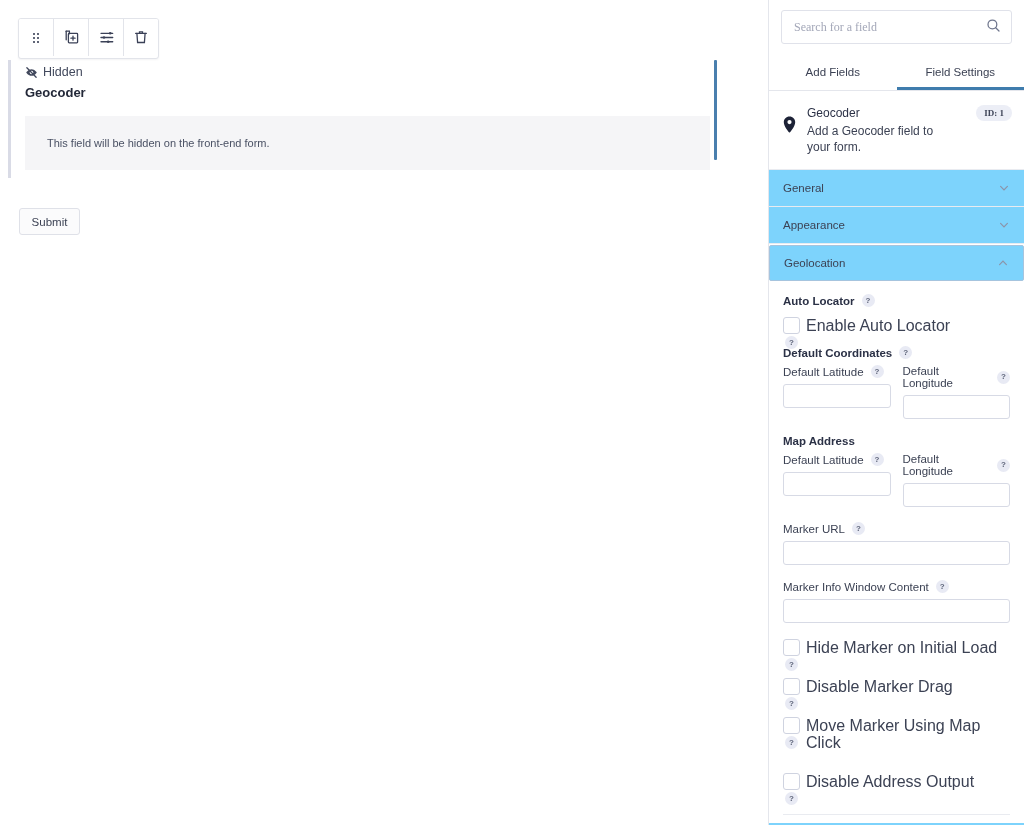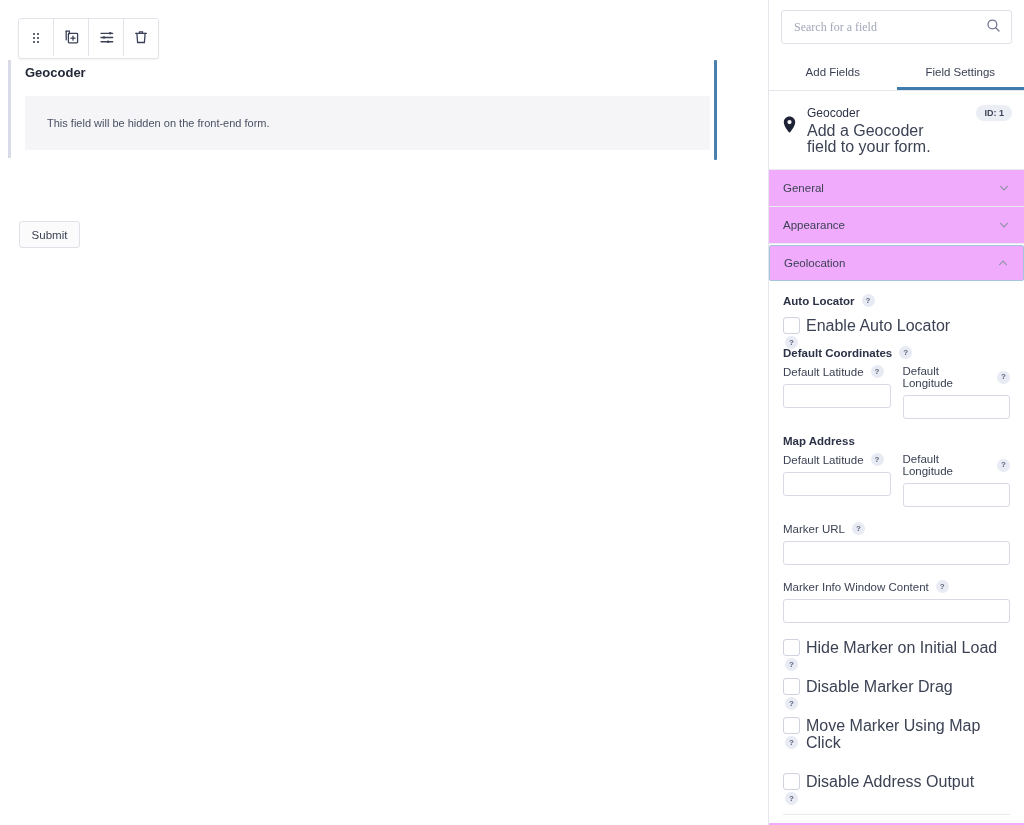--- a/index.html
+++ b/index.html
@@ -98,21 +98,21 @@
     box-sizing: border-box;
     padding: 18px 22px;
     font-size: 11px;
     color: #4a5164;
     line-height: 18px;
   }
 
   .submit-btn {
     position: absolute;
     left: 19px;
-    top: 221px;
+    top: 208px;
     width: 61px;
     height: 27px;
     border: 1px solid #dfe1e8;
     border-radius: 3px;
     background: #fbfbfc;
     font-size: 11.5px;
     color: #3c4254;
     font-family: "Liberation Sans", sans-serif;
     cursor: pointer;
     display: flex;
@@ -187,51 +187,52 @@
     margin-top: 11px;
     flex: 0 0 auto;
   }
   .field-card .fc-body { flex: 1; padding-right: 8px; }
   .fc-title {
     font-size: 12px;
     color: #2b3146;
     line-height: 16px;
   }
   .fc-desc {
-    font-size: 16px;
+    font-size: 12px;
     color: #3c4254;
     line-height: 16px;
     margin-top: 2px;
     max-width: 140px;
   }
   .id-badge {
     position: absolute;
     right: 12px;
     top: 14px;
     background: #eceef6;
     color: #3f4558;
     font-size: 9px;
     font-weight: bold;
     border-radius: 9px;
     padding: 3px 8px;
     line-height: 10px;
+    font-family: Liberation Serif, serif;
   }
 
   .accordion-head {
     height: 37px;
     display: flex;
     align-items: center;
     padding: 0 14px;
     font-size: 11.5px;
     color: #3c4254;
     border-bottom: 1px solid #e9ebf0;
     cursor: pointer;
     box-sizing: border-box;
     justify-content: space-between;
-    background: #f0abfc;
+    background: #7dd3fc;
   }
   .accordion-head.open {
     border: 1px solid #a6c4de;
     border-radius: 2px;
     margin: 1px 0;
     height: 36px;
   }
   .chev { color: #8c93a8; display:flex; }
 
   .acc-body {
@@ -367,20 +368,30 @@
       <div class="tb-btn">
         <svg width="16" height="17" viewBox="0 0 16 17" fill="none" stroke="#3b4157" stroke-width="1.3" stroke-linecap="round">
           <path d="M2.6 4.3h10.8"></path>
           <path d="M6.5 4.3V2.9h3v1.4"></path>
           <path d="M3.9 4.3l.7 9.2h6.8l.7-9.2"></path>
         </svg>
       </div>
     </div>
 
     <div class="field-block">
+      <div class="hidden-tag">
+        <span>
+          <svg width="13" height="13" viewBox="0 0 14 14" fill="none" stroke="#41485c" stroke-width="1.15">
+            <path d="M1.3 7S3.4 3.4 7 3.4 12.7 7 12.7 7 10.6 10.6 7 10.6 1.3 7 1.3 7z" fill="#41485c" stroke="none"></path>
+            <circle cx="7" cy="7" r="1.9" fill="#ffffff" stroke="none"></circle>
+            <path d="M2 1.9l10 10.2" stroke="#41485c" stroke-width="1.4" stroke-linecap="round"></path>
+          </svg>
+        </span>
+        <span>Hidden</span>
+      </div>
       <div class="field-label">Geocoder</div>
       <div class="field-note">This field will be hidden on the front-end form.</div>
     </div>
     <div class="field-rightbar"></div>
 
     <button class="submit-btn">Submit</button>
   </div>
 
   <div class="sidebar">
 

